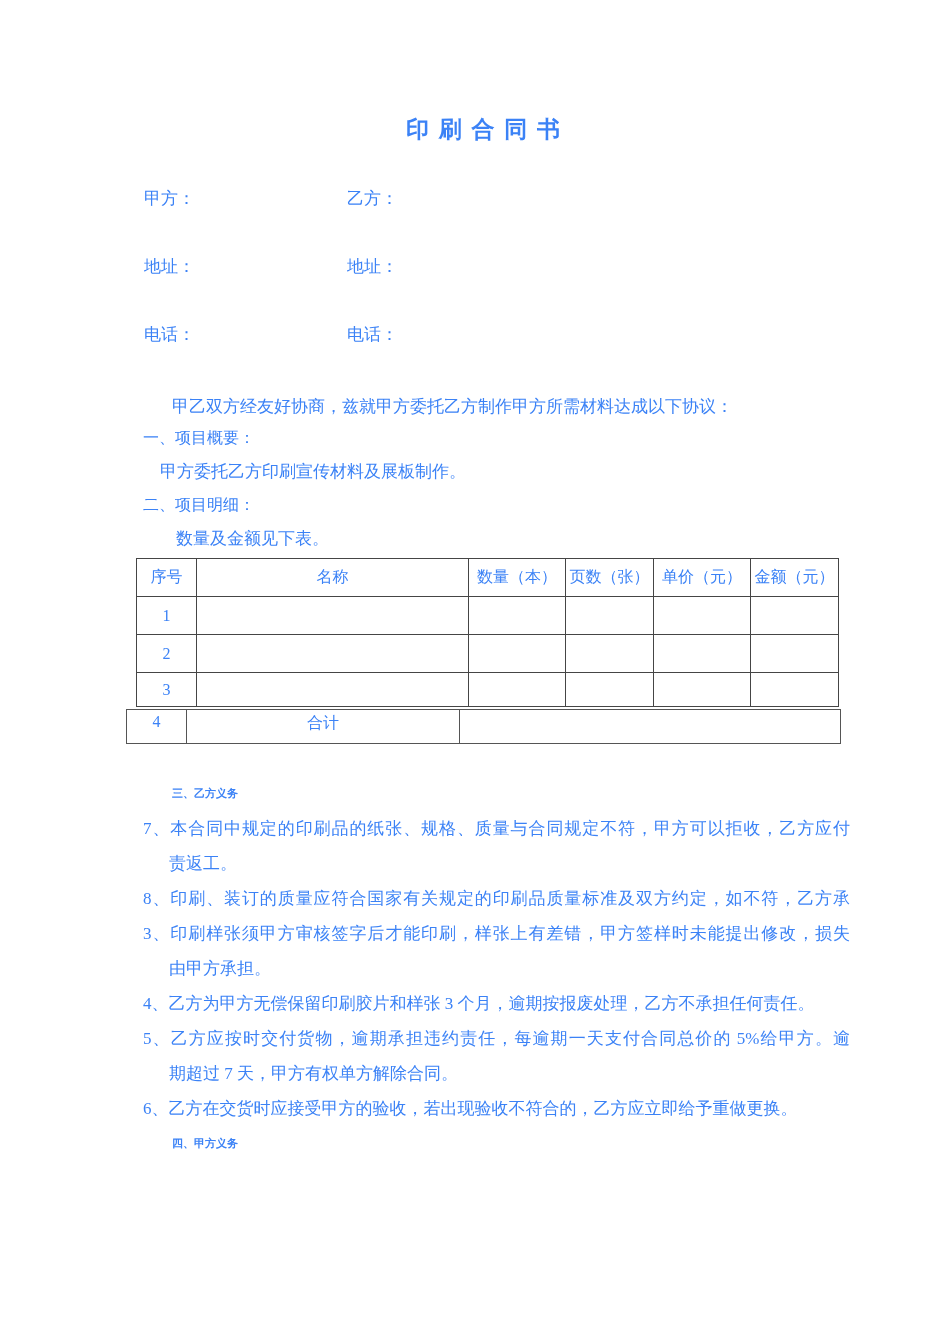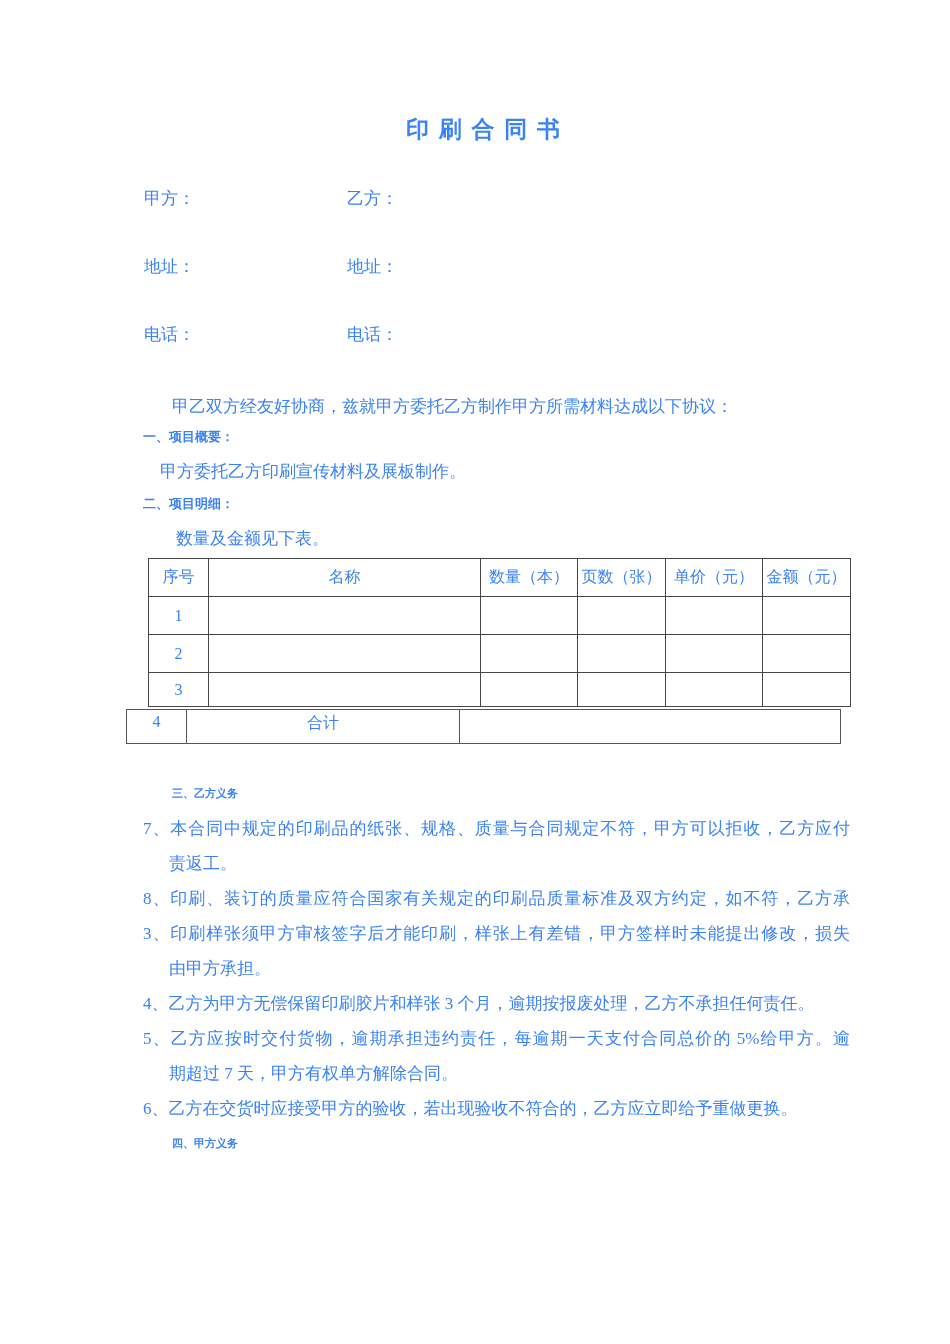--- a/index.html
+++ b/index.html
@@ -26,25 +26,25 @@
     font-weight: bold;
     letter-spacing: 2px;
     white-space: pre;
   }
 
   
   .party-label { font-size: 17px; white-space: pre; }
 
   
   .body-line { font-size: 17px; white-space: pre; }
-  .sec-heading { font-size: 13px; font-weight: bold; white-space: pre; }
+  .sec-heading { font-size: 16px; font-weight: normal; white-space: pre; }
 
   
   table { border-collapse: collapse; table-layout: fixed; }
-  .items-table { left: 148px; top: 558px; width: 702px; }
+  .items-table { left: 136px; top: 558px; width: 702px; }
   .items-table th, .items-table td {
     border: 1px solid #454545;
     font-size: 16px;
     font-weight: normal;
     text-align: center;
     vertical-align: middle;
     padding: 0;
     overflow: hidden;
     white-space: nowrap;
   }

